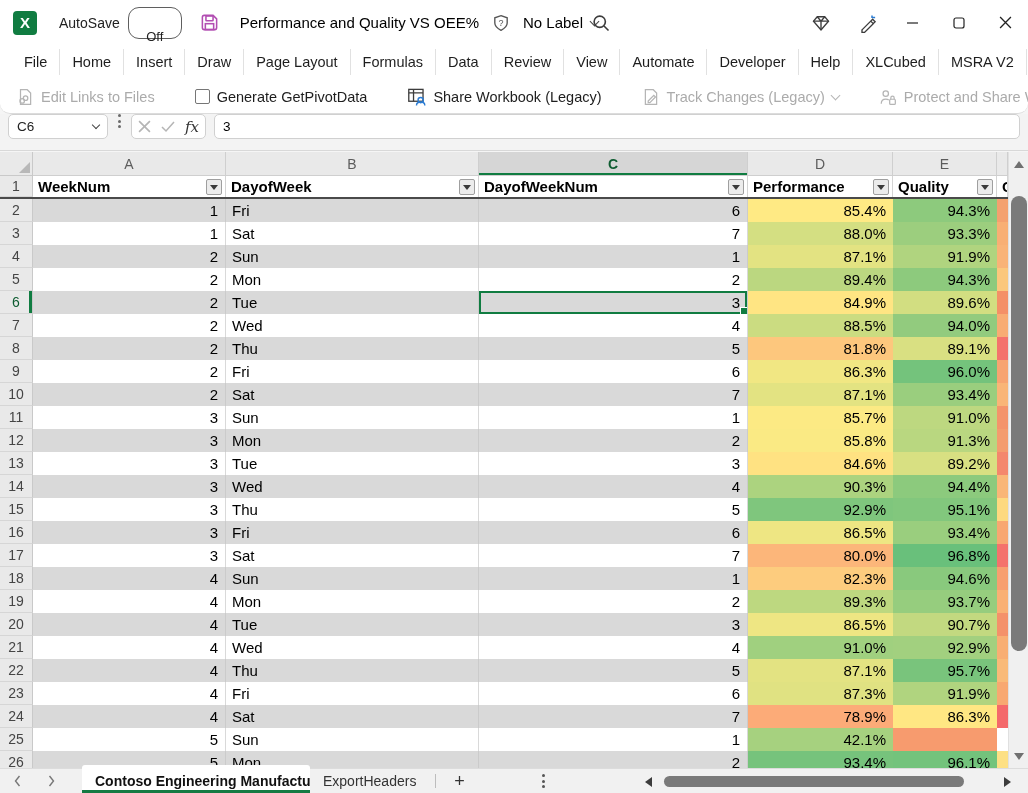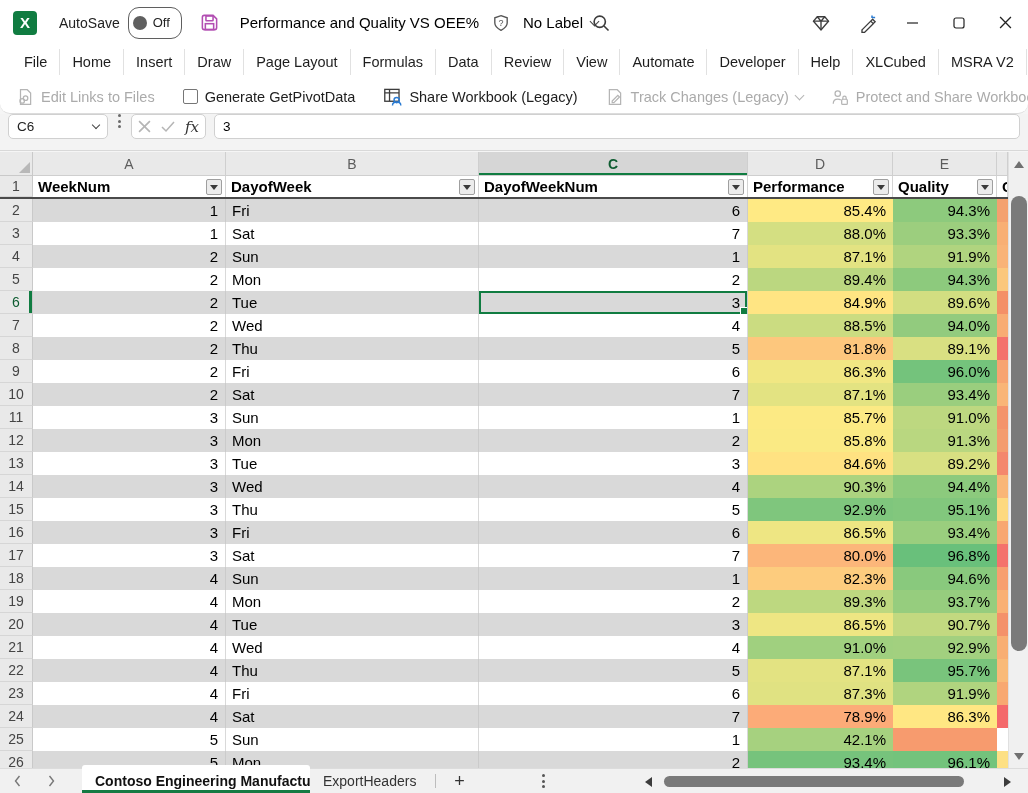--- a/index.html
+++ b/index.html
@@ -8,37 +8,37 @@
   #app { position:relative; width:1028px; height:793px; }
 
   
   .ribbon-card { position:absolute; top:0; left:0; width:1028px; height:114px; background:#fff;
     border-bottom:1px solid #dcdcdc; border-bottom-left-radius:10px; border-bottom-right-radius:10px; z-index:5; }
 
   .titlebar { position:absolute; top:0; left:0; width:1028px; height:45px; display:flex; align-items:center; }
   .excel-logo { width:24px; height:24px; margin-left:13px; border-radius:4px; background:#107C41; color:#fff;
     font-weight:bold; font-size:15px; display:flex; align-items:center; justify-content:center; }
   .autosave { display:flex; align-items:center; gap:8px; margin-left:22px; font-size:14px; color:#222; }
-  .toggle { width:54px; height:20px; border:1px solid #5f5f5f; border-radius:11px; display:flex; align-items:center; gap:6px; padding:15px 4px; background:#fff; }
+  .toggle { width:54px; height:20px; border:1px solid #5f5f5f; border-radius:11px; display:flex; align-items:center; gap:6px; padding:15px 4px; background:#fff;flex-direction:column; }
   .knob { width:14px; height:14px; border-radius:50%; background:#5f5f5f; }
   .toggle .state { font-size:13px; color:#222; }
   .tb-icon { display:inline-flex; align-items:center; justify-content:center; width:28px; height:28px; }
   .doc-title { display:flex; align-items:center; gap:8px; margin-left:16px; font-size:15px; color:#000000; }
   .search-btn { position:absolute; left:588px; top:10px; width:26px; height:26px; display:flex; align-items:center; justify-content:center; }
   .title-right { position:absolute; right:0; top:0; height:45px; display:flex; align-items:center; }
   .win-btn { width:46px; height:45px; display:flex; align-items:center; justify-content:center; }
   .chev { width:7px; height:7px; border-right:1.5px solid #444; border-bottom:1.5px solid #444; transform:rotate(45deg); display:inline-block; margin-top:-3px; }
 
   
   .ribbon-tabs { position:absolute; top:45px; left:0; width:1028px; height:34px; display:flex; align-items:center; padding-left:12px; }
   .rtab { font-size:14.5px; color:#1e1e1e; padding:5px 12px; white-space:nowrap; border-left:1px solid #e1e1e1; }
   .rtab:first-child { border-left:none; }
 
   
-  .toolbar { position:absolute; top:79px; left:0; width:1028px; height:35px; display:flex; align-items:center; gap:28px; padding-left:16px; font-size:14.5px; }
+  .toolbar { position:absolute; top:79px; left:0; width:1028px; height:35px; display:flex; align-items:center; gap:40px; padding-left:16px; font-size:14.5px; }
   .tool-item { display:flex; align-items:center; gap:7px; white-space:nowrap; }
   .tool-item.disabled { color:#ababab; }
   .tool-item.enabled { color:#1e1e1e; }
   .cbx { width:15px; height:15px; border:1px solid #767676; border-radius:2px; background:#fff; }
 
   
   .formula-bar { position:absolute; top:114px; left:0; width:1028px; height:37px; background:#f3f3f3; border-bottom:1px solid #d8d8d8;
     display:flex; align-items:flex-start; padding:0 8px; gap:8px; }
   .name-box { width:100px; height:25px; background:#fff; border:1px solid #d0d0d0; border-radius:5px; display:flex; align-items:center; padding:0 8px; font-size:13.5px; color:#222; }
   .name-box .chev { margin-left:auto; width:6px; height:6px; }

